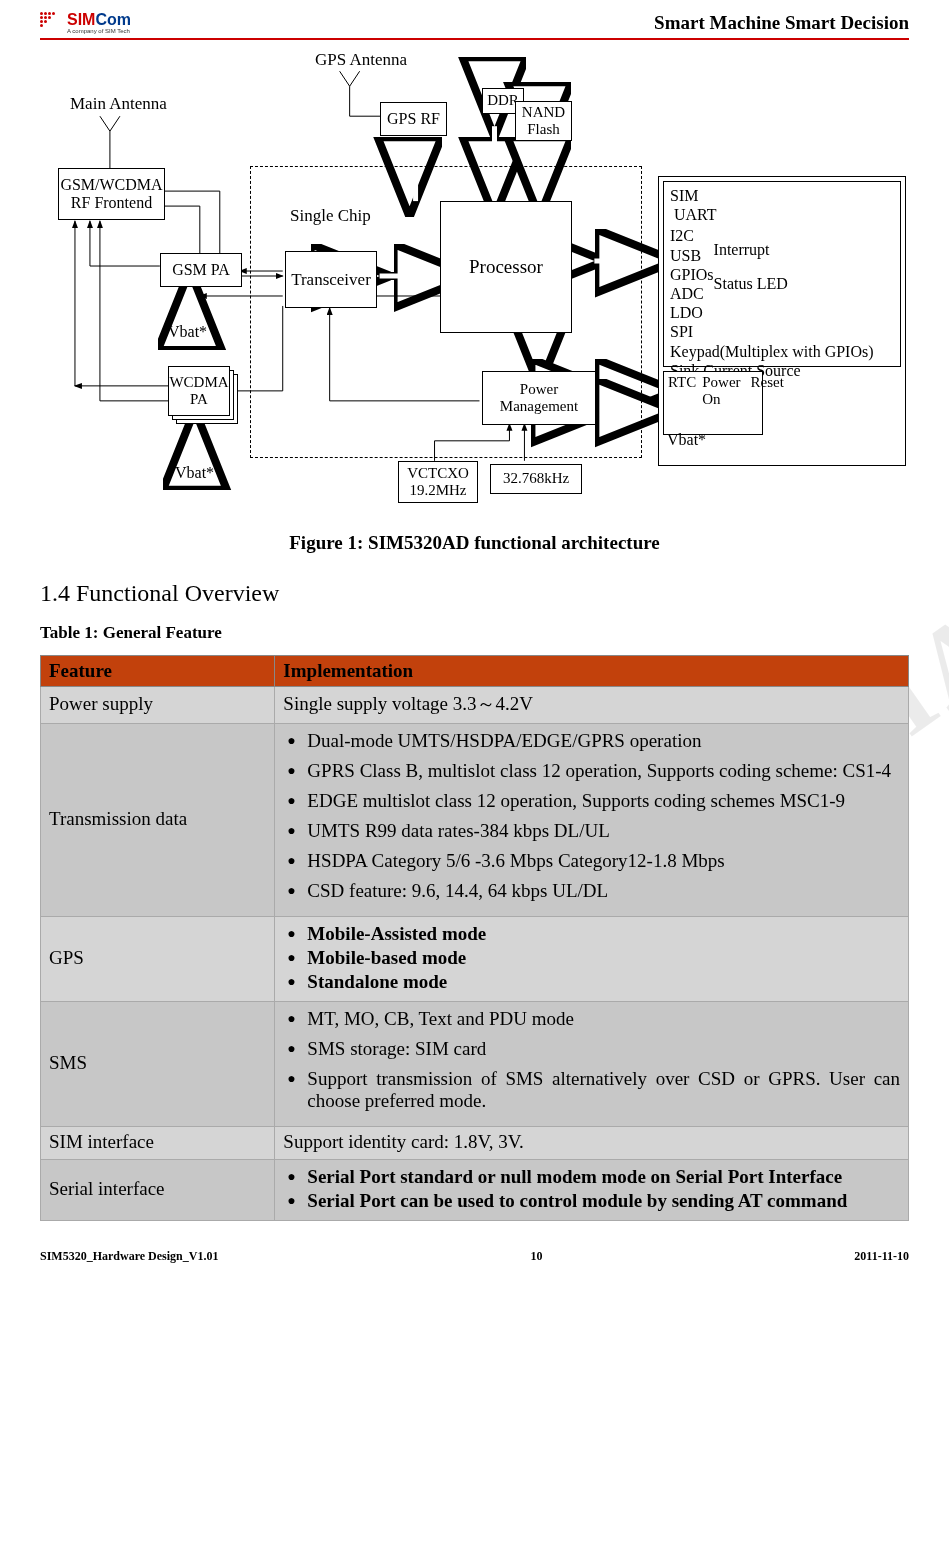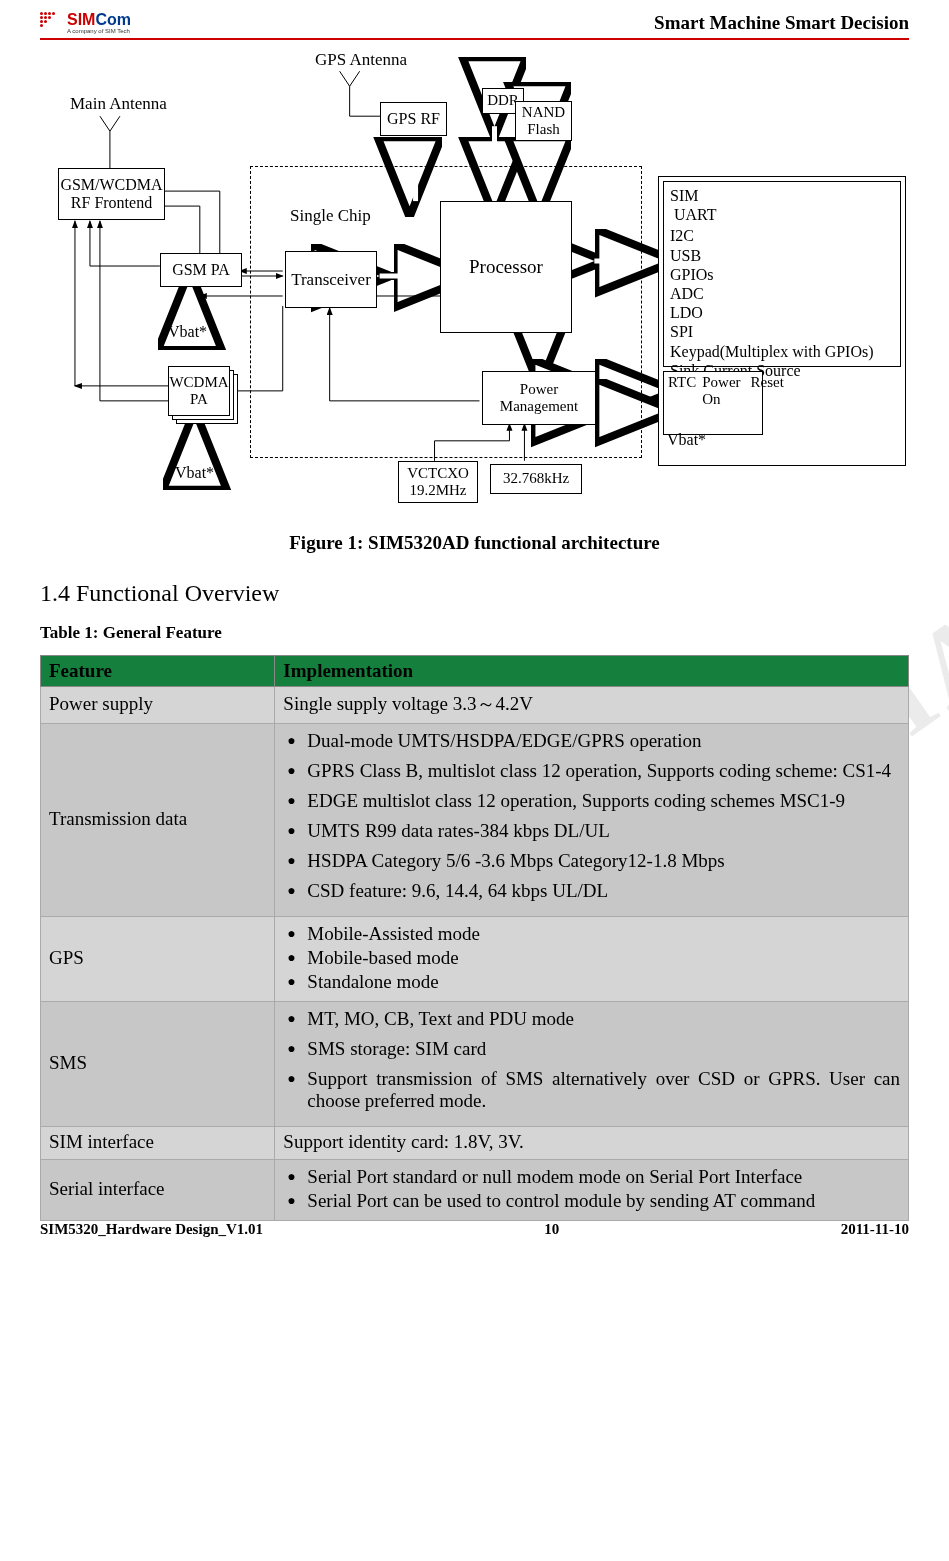--- a/index.html
+++ b/index.html
@@ -135,21 +135,21 @@
     position: relative;
     z-index: 1;
   }
   table.gf {
     width: 100%;
     border-collapse: collapse;
     position: relative;
     z-index: 1;
   }
   table.gf th {
-    background: #15803d;
+    background: #c2410c;
     text-align: left;
     padding: 4px 8px;
     font-weight: bold;
     font-size: 19px;
     border: 1px solid #888;
   }
   table.gf td {
     padding: 4px 8px 6px 8px;
     font-size: 19px;
     vertical-align: middle;
@@ -161,33 +161,34 @@
     list-style: none;
     padding: 0;
     margin: 2px 0;
   }
   table.gf ul li {
     margin: 0 0 8px 0;
     padding-left: 24px;
     position: relative;
     text-align: justify;
   }
-  table.gf ul.tight li { margin: 0 0 2px 0; }
+  table.gf ul.tight li { margin: 0 0 2px 0; font-weight: bold; }
   table.gf ul li::before {
     content: "●";
     position: absolute;
     left: 4px;
     font-size: 14px;
     top: 3px;
   }
   .footer-row {
     display: flex;
     justify-content: space-between;
     font-weight: bold;
-    font-size: 15px;
+    font-size: 12px;
+    margin-top: 28px;
     position: relative;
     z-index: 1;
   }
 </style>
 </head>
 <body>
 
 <div class="page">
   <div class="watermark">CONFIDENTIAL FILE</div>
 
@@ -343,20 +344,24 @@
         <div style="padding-left:4px">UART</div>
         <div style="display:flex;margin-top:2px">
           <div>
             <div>I2C</div>
             <div>USB</div>
             <div>GPIOs</div>
             <div>ADC</div>
             <div>LDO</div>
             <div>SPI</div>
           </div>
+          <div style="padding-top:14px">
+            <div>Interrupt</div>
+            <div style="margin-top:14px">Status LED</div>
+          </div>
         </div>
         <div>Keypad(Multiplex with GPIOs)</div>
         <div>Sink Current Source</div>
       </div>
     </div>
     <div class="dbox" style="left:623px;top:325px;width:90px;height:58px;font-size:15px;justify-content:flex-start;align-items:flex-start;padding:2px 4px;text-align:left;flex-direction:row">
       <div>RTC</div>
       <div style="padding-left:6px">Power On</div>
       <div style="padding-left:10px">Reset</div>
     </div>

